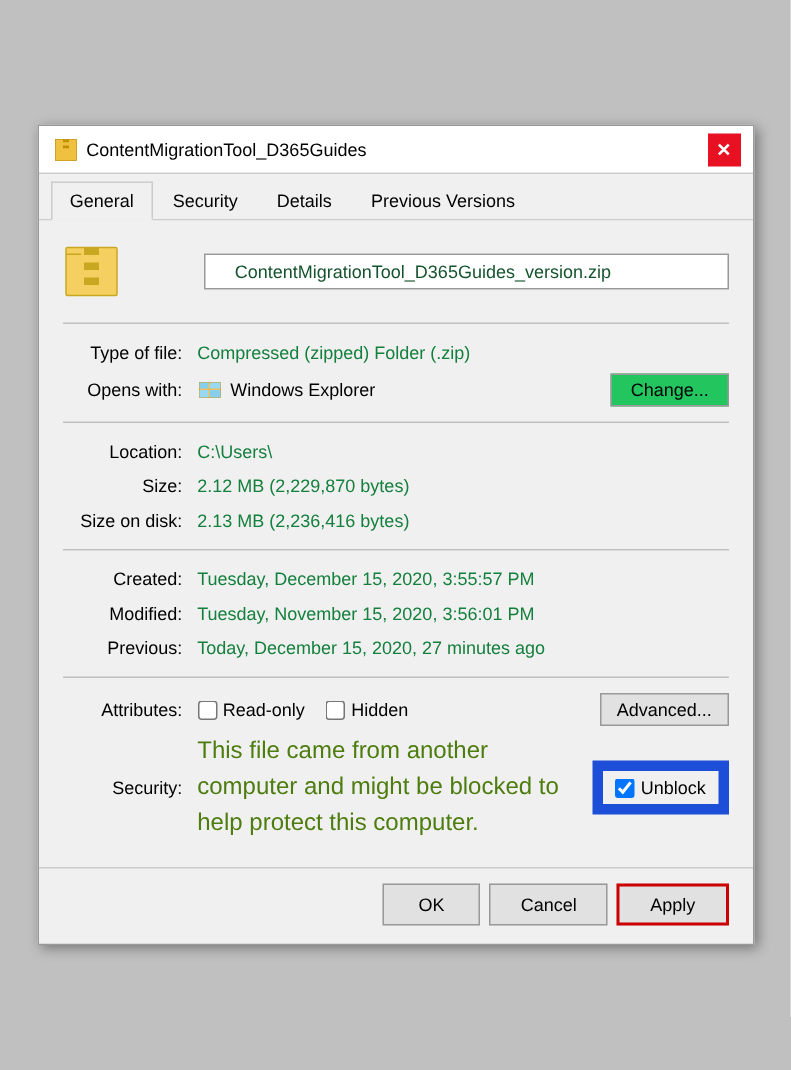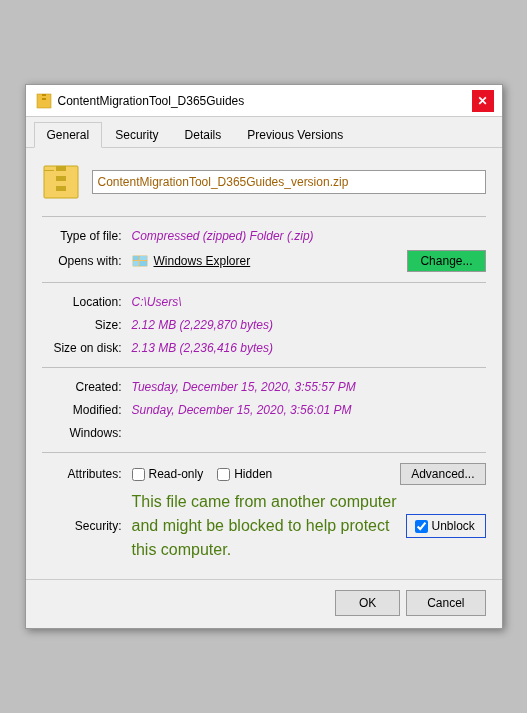--- a/index.html
+++ b/index.html
@@ -86,26 +86,27 @@
     }
     .file-icon {
       width: 38px;
       height: 40px;
       flex-shrink: 0;
     }
     .filename-box {
       flex: 1;
       border: 1px solid #999;
       background: white;
-      padding: 4px 5px;
-      font-size: 12px;
-      color: #a16207;
+      padding: 4px 20px;
+      font-size: 12px;
+      color: #14532d;
       white-space: nowrap;
       overflow: hidden;
       text-overflow: ellipsis;
+      margin-left: 44px;
     }
     .separator {
       border: none;
       border-top: 1px solid #c0c0c0;
       margin: 10px 0;
     }
     .info-row {
       display: flex;
       margin-bottom: 5px;
       align-items: flex-start;
@@ -113,35 +114,33 @@
     .info-label {
       width: 90px;
       min-width: 90px;
       color: #000;
       text-align: right;
       padding-right: 10px;
       line-height: 1.5;
     }
     .info-value {
       flex: 1;
-      color: #a21caf;
+      color: #15803d;
       line-height: 1.5;
-      font-style: italic;
     }
     .opens-with-row {
       display: flex;
       align-items: center;
       margin-bottom: 5px;
     }
     .opens-with-value {
       display: flex;
       align-items: center;
       gap: 6px;
       flex: 1;
-      text-decoration: underline;
     }
     .explorer-icon {
       width: 16px;
       height: 16px;
       display: inline-block;
     }
     .change-btn {
       border: 1px solid #999;
       background: #22c55e;
       padding: 3px 12px;
@@ -183,21 +182,21 @@
       align-items: center;
       margin-bottom: 5px;
     }
     .security-message {
       flex: 1;
       color: #4d7c0f;
       line-height: 1.5;
       font-size: 16px;
     }
     .unblock-box {
-      border: 1px solid #1d4ed8;
+      border: 7px solid #1d4ed8;
       padding: 4px 8px;
       display: flex;
       align-items: center;
       gap: 4px;
       background: #f0f0f0;
       margin-left: 8px;
       min-width: 80px;
     }
     .unblock-box input[type="checkbox"] {
       width: 13px;
@@ -314,25 +313,26 @@
 
     <hr class="separator">
 
     <div class="info-row">
       <span class="info-label">Created:</span>
       <span class="info-value">Tuesday, December 15, 2020, 3:55:57 PM</span>
     </div>
 
     <div class="info-row">
       <span class="info-label">Modified:</span>
-      <span class="info-value">Sunday, December 15, 2020, 3:56:01 PM</span>
-    </div>
-
-    <div class="info-row">
-      <span class="info-label">Windows:</span>
+      <span class="info-value">Tuesday, November 15, 2020, 3:56:01 PM</span>
+    </div>
+
+    <div class="info-row">
+      <span class="info-label">Previous:</span>
+      <span class="info-value">Today, December 15, 2020, 27 minutes ago</span>
     </div>
 
     <hr class="separator">
 
     <div class="attributes-row">
       <span class="info-label">Attributes:</span>
       <div class="checkbox-group">
         <label class="checkbox-item">
           <input type="checkbox" style="">
           <span>Read-only</span>
@@ -351,14 +351,15 @@
       <div class="unblock-box">
         <input type="checkbox" checked="" style="">
         <span class="unblock-label">Unblock</span>
       </div>
     </div>
   </div>
 
   <div class="footer">
     <button class="footer-btn">OK</button>
     <button class="footer-btn">Cancel</button>
+    <button class="footer-btn apply-btn">Apply</button>
   </div>
 </div>
 
 </body></html>

